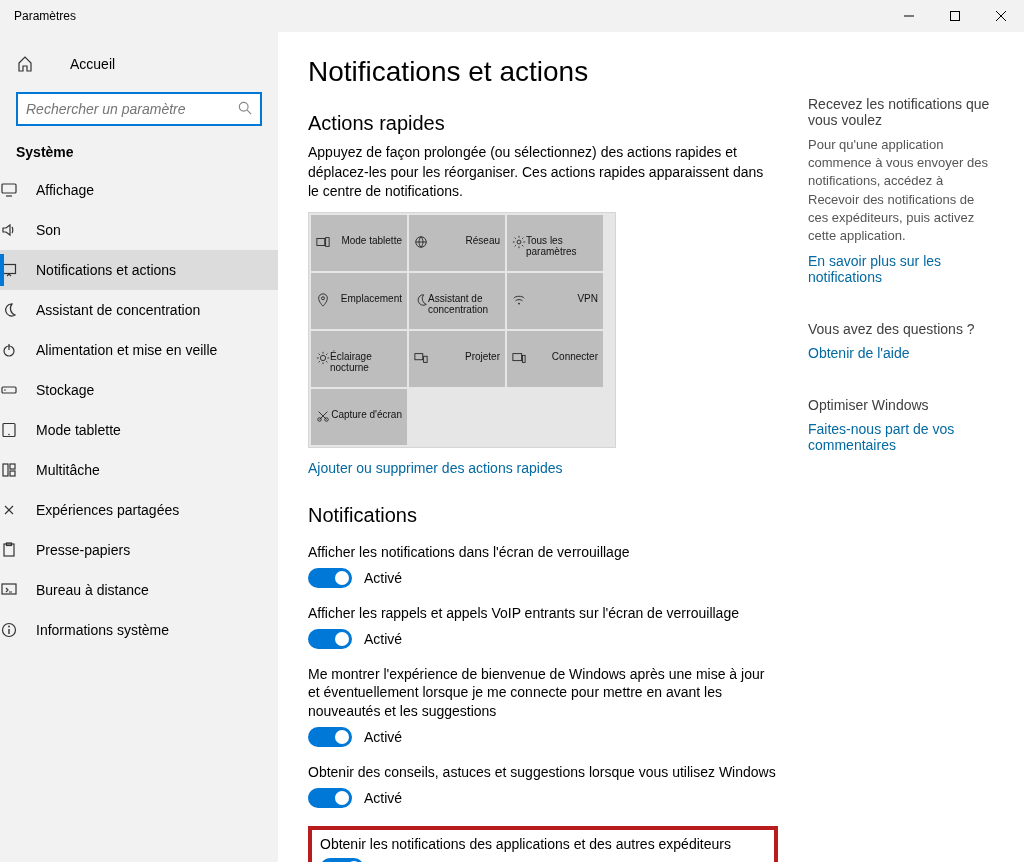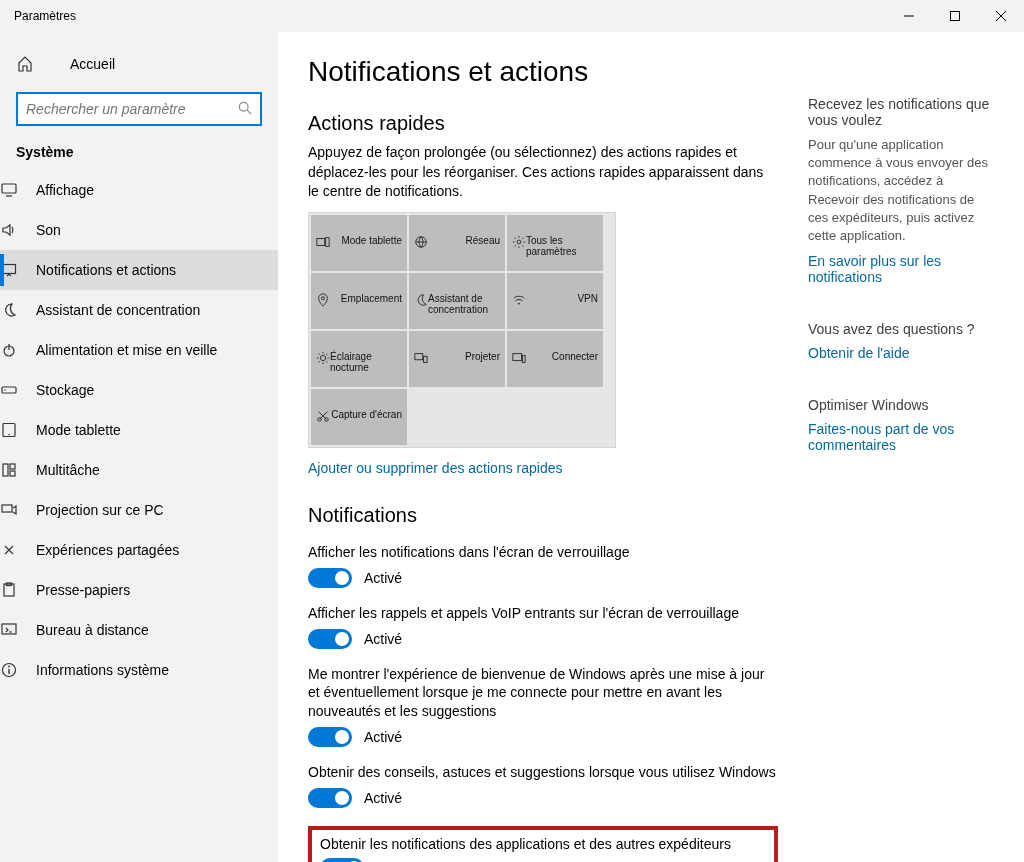--- a/index.html
+++ b/index.html
@@ -284,29 +284,20 @@
         </div>
         <div class="side-item">
           <span class="side-icon">
             <svg viewBox="0 0 16 16">
               <rect x="2" y="2" width="5" height="12" fill="none" stroke="#333" stroke-width="1.2"></rect>
               <rect x="9" y="2" width="5" height="5" fill="none" stroke="#333" stroke-width="1.2"></rect>
               <rect x="9" y="9" width="5" height="5" fill="none" stroke="#333" stroke-width="1.2"></rect>
             </svg>
           </span>
           <span>Multitâche</span>
-        </div>
-        <div class="side-item">
-          <span class="side-icon">
-            <svg viewBox="0 0 16 16">
-              <rect x="1" y="3" width="10" height="7" fill="none" stroke="#333" stroke-width="1.2"></rect>
-              <path d="M12 6l3-2v8l-3-2" fill="none" stroke="#333" stroke-width="1.2"></path>
-            </svg>
-          </span>
-          <span>Projection sur ce PC</span>
         </div>
         <div class="side-item">
           <span class="side-icon">
             <svg viewBox="0 0 16 16">
               <path d="M4 12l8-8M4 4l8 8" stroke="#333" stroke-width="1.2"></path>
             </svg>
           </span>
           <span>Expériences partagées</span>
         </div>
         <div class="side-item">

